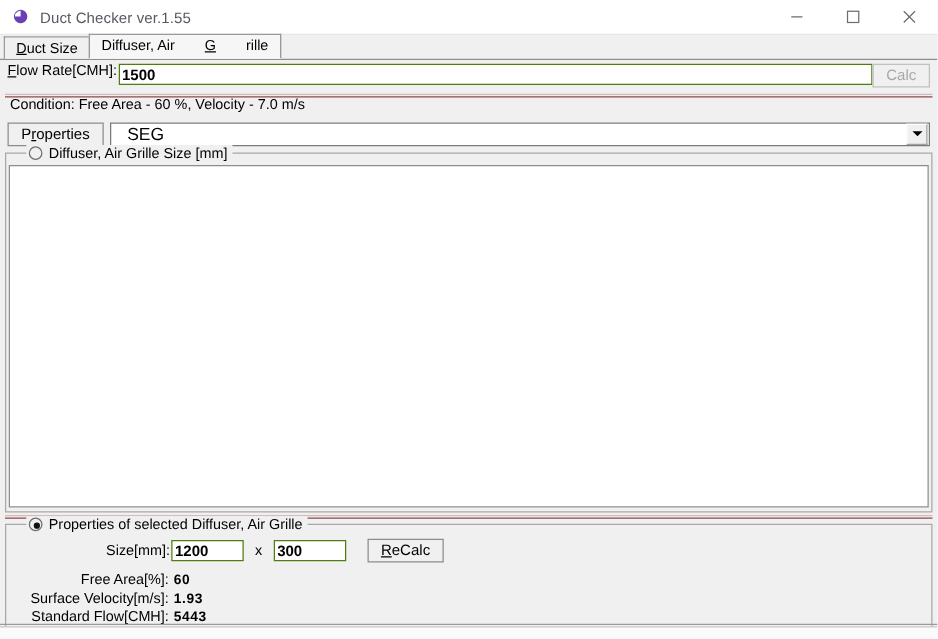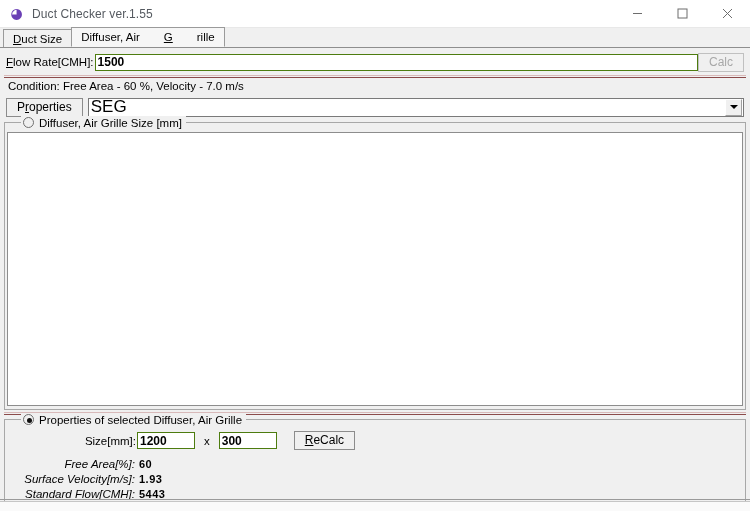--- a/index.html
+++ b/index.html
@@ -99,21 +99,21 @@
   
   .client {
     flex: 1 1 auto;
     background: #f0f0f0;
     position: relative;
     padding: 0;
   }
 
   .row {
     display: flex;
-    align-items: center;
+    align-items: flex-start;
     padding: 0 6px;
   }
 
   .lbl {
     font-size: 11.5px;
     color: #000;
     white-space: nowrap;
   }
 
   .field {
@@ -162,22 +162,22 @@
     flex: 1 1 auto;
     height: 19px;
     border: 1px solid #7a7a7a;
     background: #ffffff;
     display: flex;
     align-items: center;
     position: relative;
   }
   .combo-value {
     flex: 1 1 auto;
-    font-size: 17px;
-    padding-left: 2px;
+    font-size: 14px;
+    padding-left: 13px;
     color: #000;
     white-space: nowrap;
     overflow: hidden;
   }
   .combo-arrow {
     width: 17px; height: 17px;
     margin: 0 1px 0 0;
     background: #f0f0f0;
     border: 1px solid #a0a0a0;
     border-top-color: #ffffff;
@@ -252,21 +252,21 @@
   .size-field { width: 58px; }
   .size-x { margin: 0 9px; font-size: 11.5px; }
   .recalc-btn { margin-left: 17px; }
 
   .result-row {
     display: flex;
     align-items: center;
     height: 15px;
     padding-left: 6px;
   }
-  .result-label { width: 128px; text-align: right; padding-right: 4px; font-size: 11.5px; font-style: italic; }
+  .result-label { width: 128px; text-align: right; padding-right: 4px; font-size: 11.5px; }
   .result-value { font-size: 11px; font-weight: bold; letter-spacing: 0.5px; }
 
   .bottom-edge {
     position: absolute;
     left: 0; right: 0; bottom: 0;
     height: 10px;
     background: #fafafa;
     border-top: 1px solid #c6c6c6;
   }
   .bottom-edge::before {

